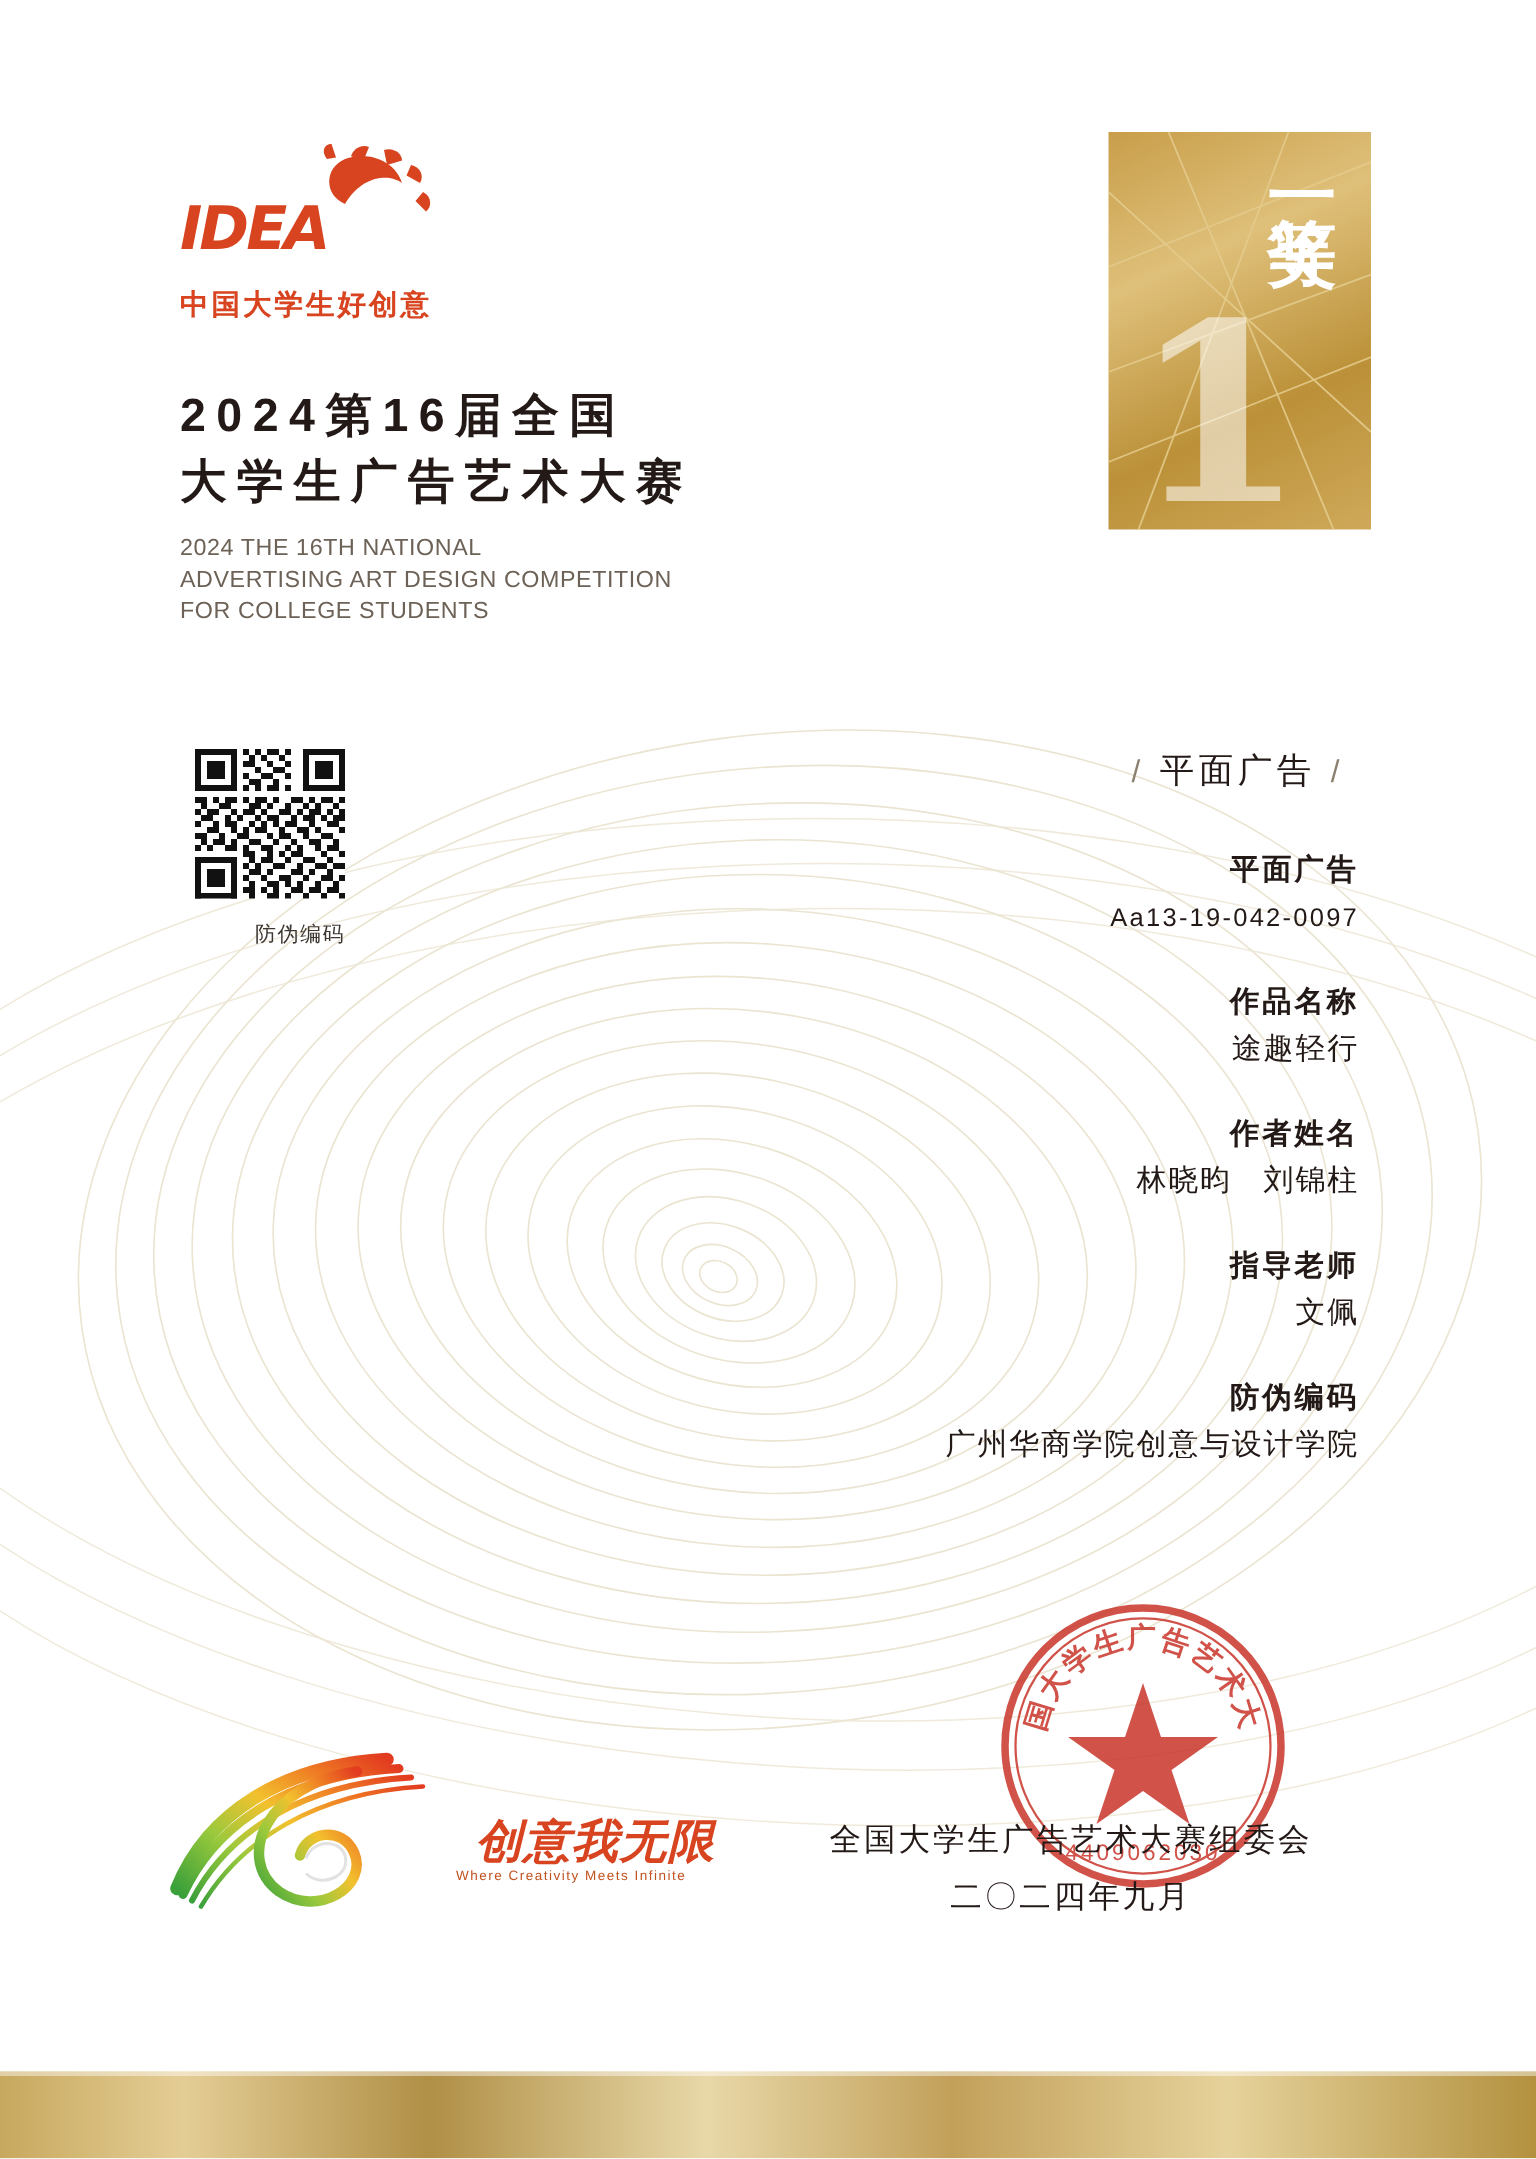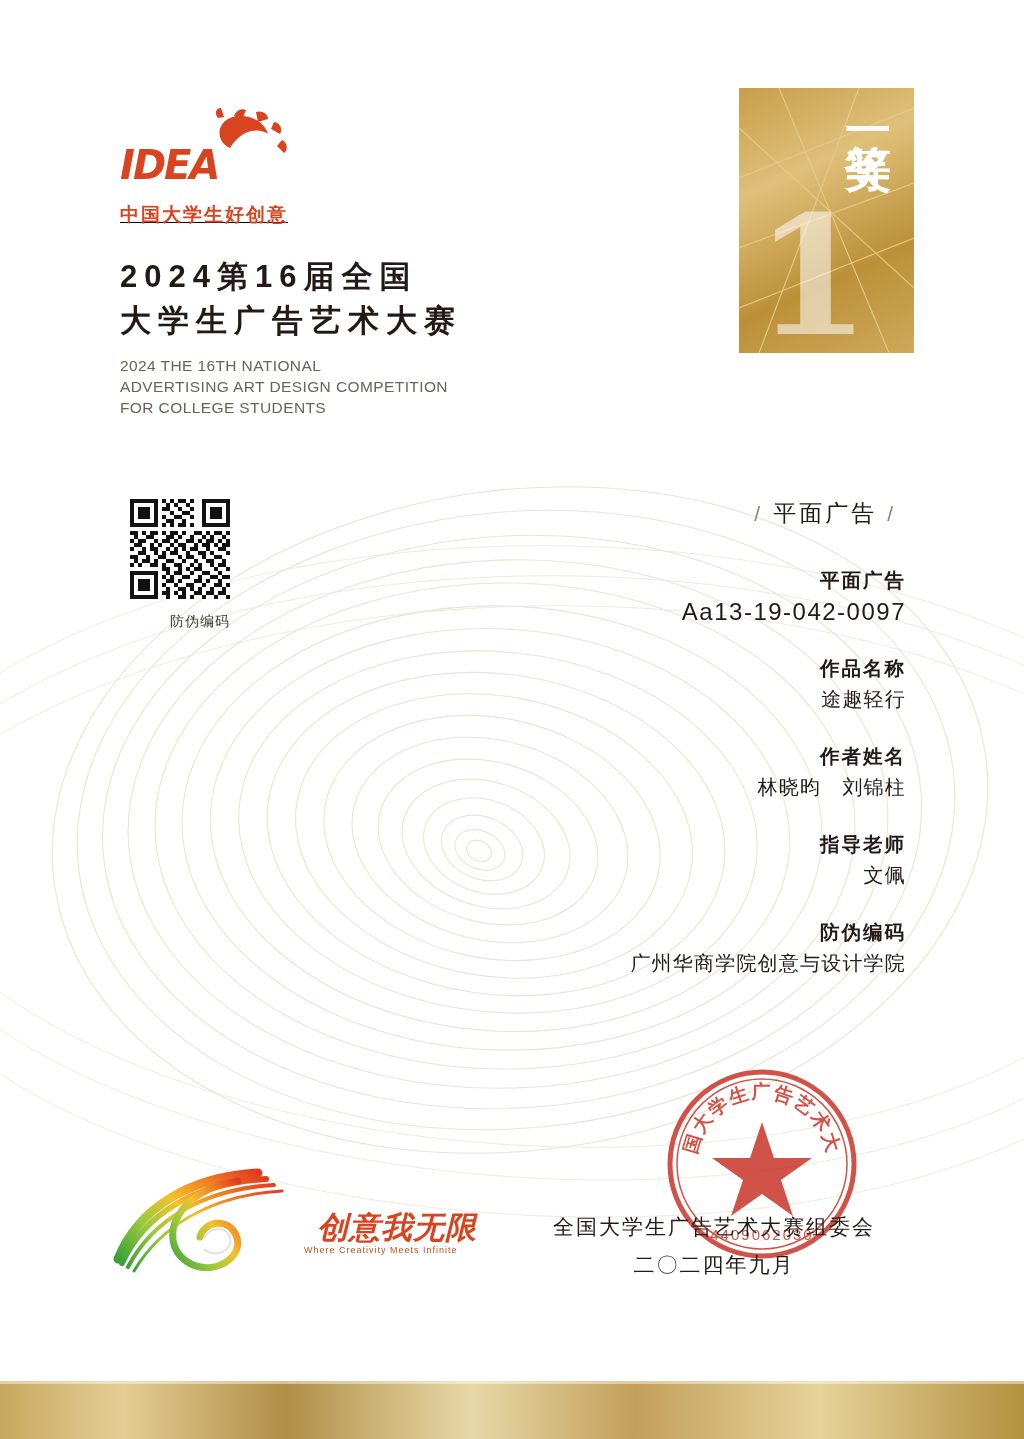--- a/index.html
+++ b/index.html
@@ -52,24 +52,23 @@
     position: absolute;
     left: 0; right: 0; top: 0;
     height: 3px;
     background: rgba(255,255,255,.45);
   }
 
   
   .logo-block {
     position: absolute;
     left: 120px;
-    top: 108px;
+    top: 96px;
     z-index: 3;
     width: 330px;
-    text-decoration: underline;
   }
   .logo-mark {
     position: relative;
     height: 92px;
     width: 190px;
   }
   .idea-text {
     position: absolute;
     left: 0;
     top: 34px;
@@ -208,21 +207,21 @@
   }
   .field-value {
     font-size: 20px;
     color: #231916;
     letter-spacing: 1.2px;
     line-height: 33px;
     font-family: "Liberation Sans", sans-serif;
   }
   .field-value.code {
     letter-spacing: 1.5px;
-    font-size: 24px;
+    font-size: 17px;
   }
 
   
   .anniv {
     position: absolute;
     left: 108px;
     bottom: 160px;
     width: 350px;
     height: 120px;
     z-index: 3;

